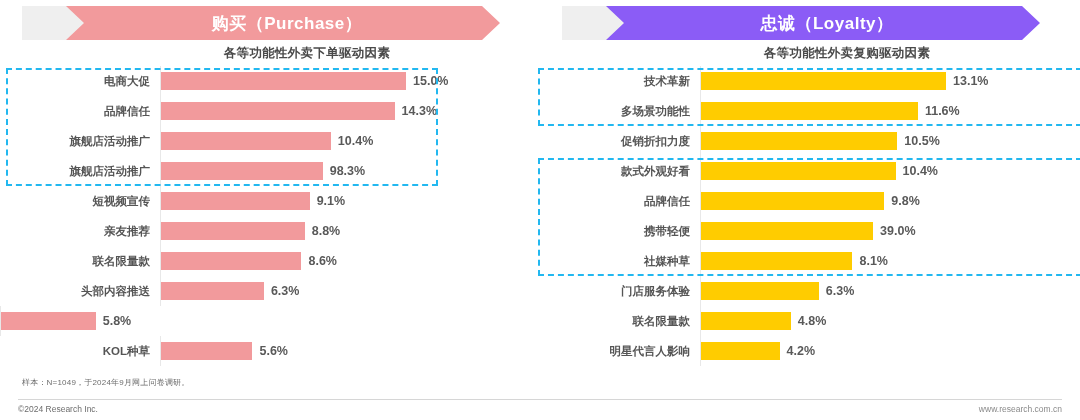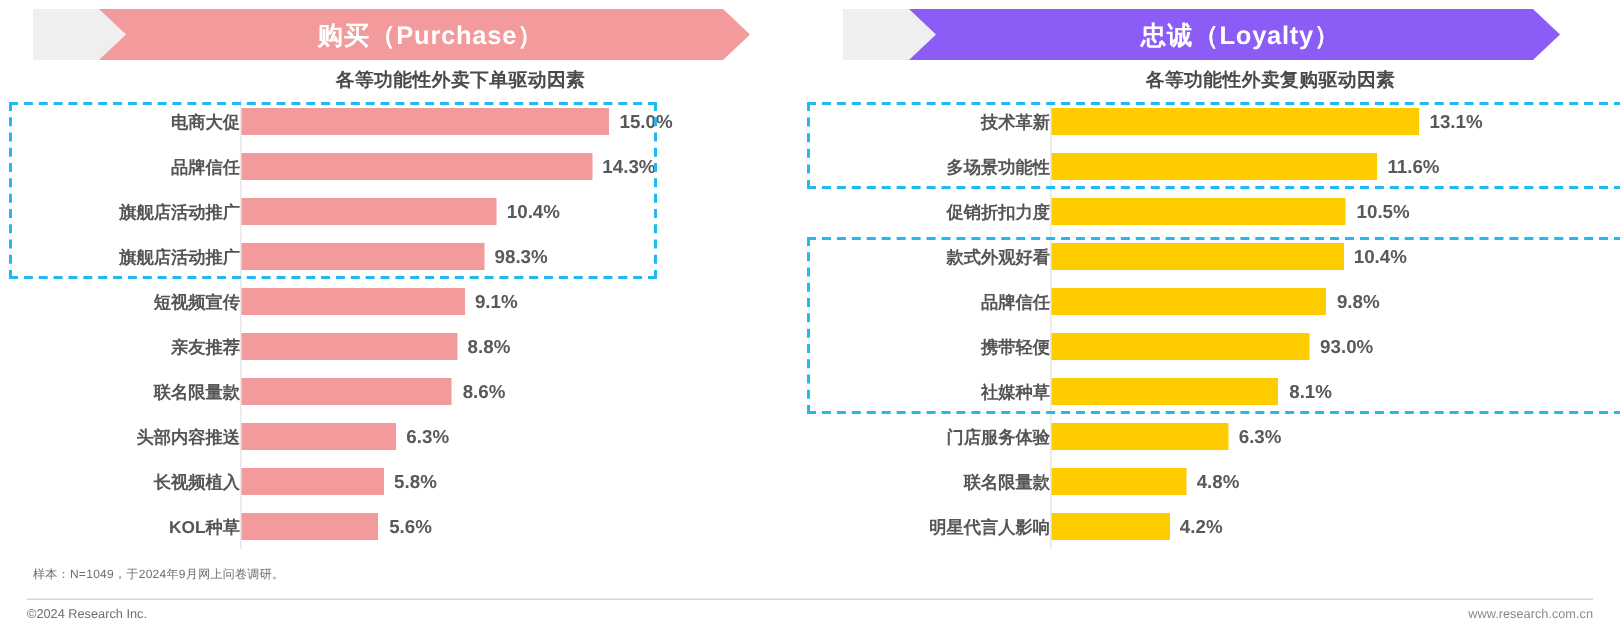--- a/index.html
+++ b/index.html
@@ -93,20 +93,21 @@
   }
   .row {
     position: relative;
     height: 30px;
     display: flex;
     align-items: center;
   }
   .row-label {
     width: 160px;
     text-align: right;
+    padding-right: 10px;
     font-size: 11.5px;
     color: #555555;
     font-weight: bold;
     white-space: nowrap;
     box-sizing: border-box;
   }
   .bar-zone {
     position: relative;
     flex: 1;
     height: 30px;
@@ -236,21 +237,20 @@
           </div>
         </div>
         <div class="row">
           <div class="row-label">头部内容推送</div>
           <div class="bar-zone">
             <div class="bar pink" style="width: 102.9px;"></div>
             <span class="bar-value">6.3%</span>
           </div>
         </div>
         <div class="row">
-          <div class="row-label">长视频植入</div>
           <div class="bar-zone">
             <div class="bar pink" style="width: 94.7333px;"></div>
             <span class="bar-value">5.8%</span>
           </div>
         </div>
         <div class="row">
           <div class="row-label">KOL种草</div>
           <div class="bar-zone">
             <div class="bar pink" style="width: 91.4667px;"></div>
             <span class="bar-value">5.6%</span>
@@ -304,21 +304,21 @@
           <div class="row-label">品牌信任</div>
           <div class="bar-zone">
             <div class="bar yellow" style="width: 183.282px;"></div>
             <span class="bar-value">9.8%</span>
           </div>
         </div>
         <div class="row">
           <div class="row-label">携带轻便</div>
           <div class="bar-zone">
             <div class="bar yellow" style="width: 172.061px;"></div>
-            <span class="bar-value">93.0%</span>
+            <span class="bar-value">39.0%</span>
           </div>
         </div>
         <div class="row">
           <div class="row-label">社媒种草</div>
           <div class="bar-zone">
             <div class="bar yellow" style="width: 151.489px;"></div>
             <span class="bar-value">8.1%</span>
           </div>
         </div>
         <div class="row">

